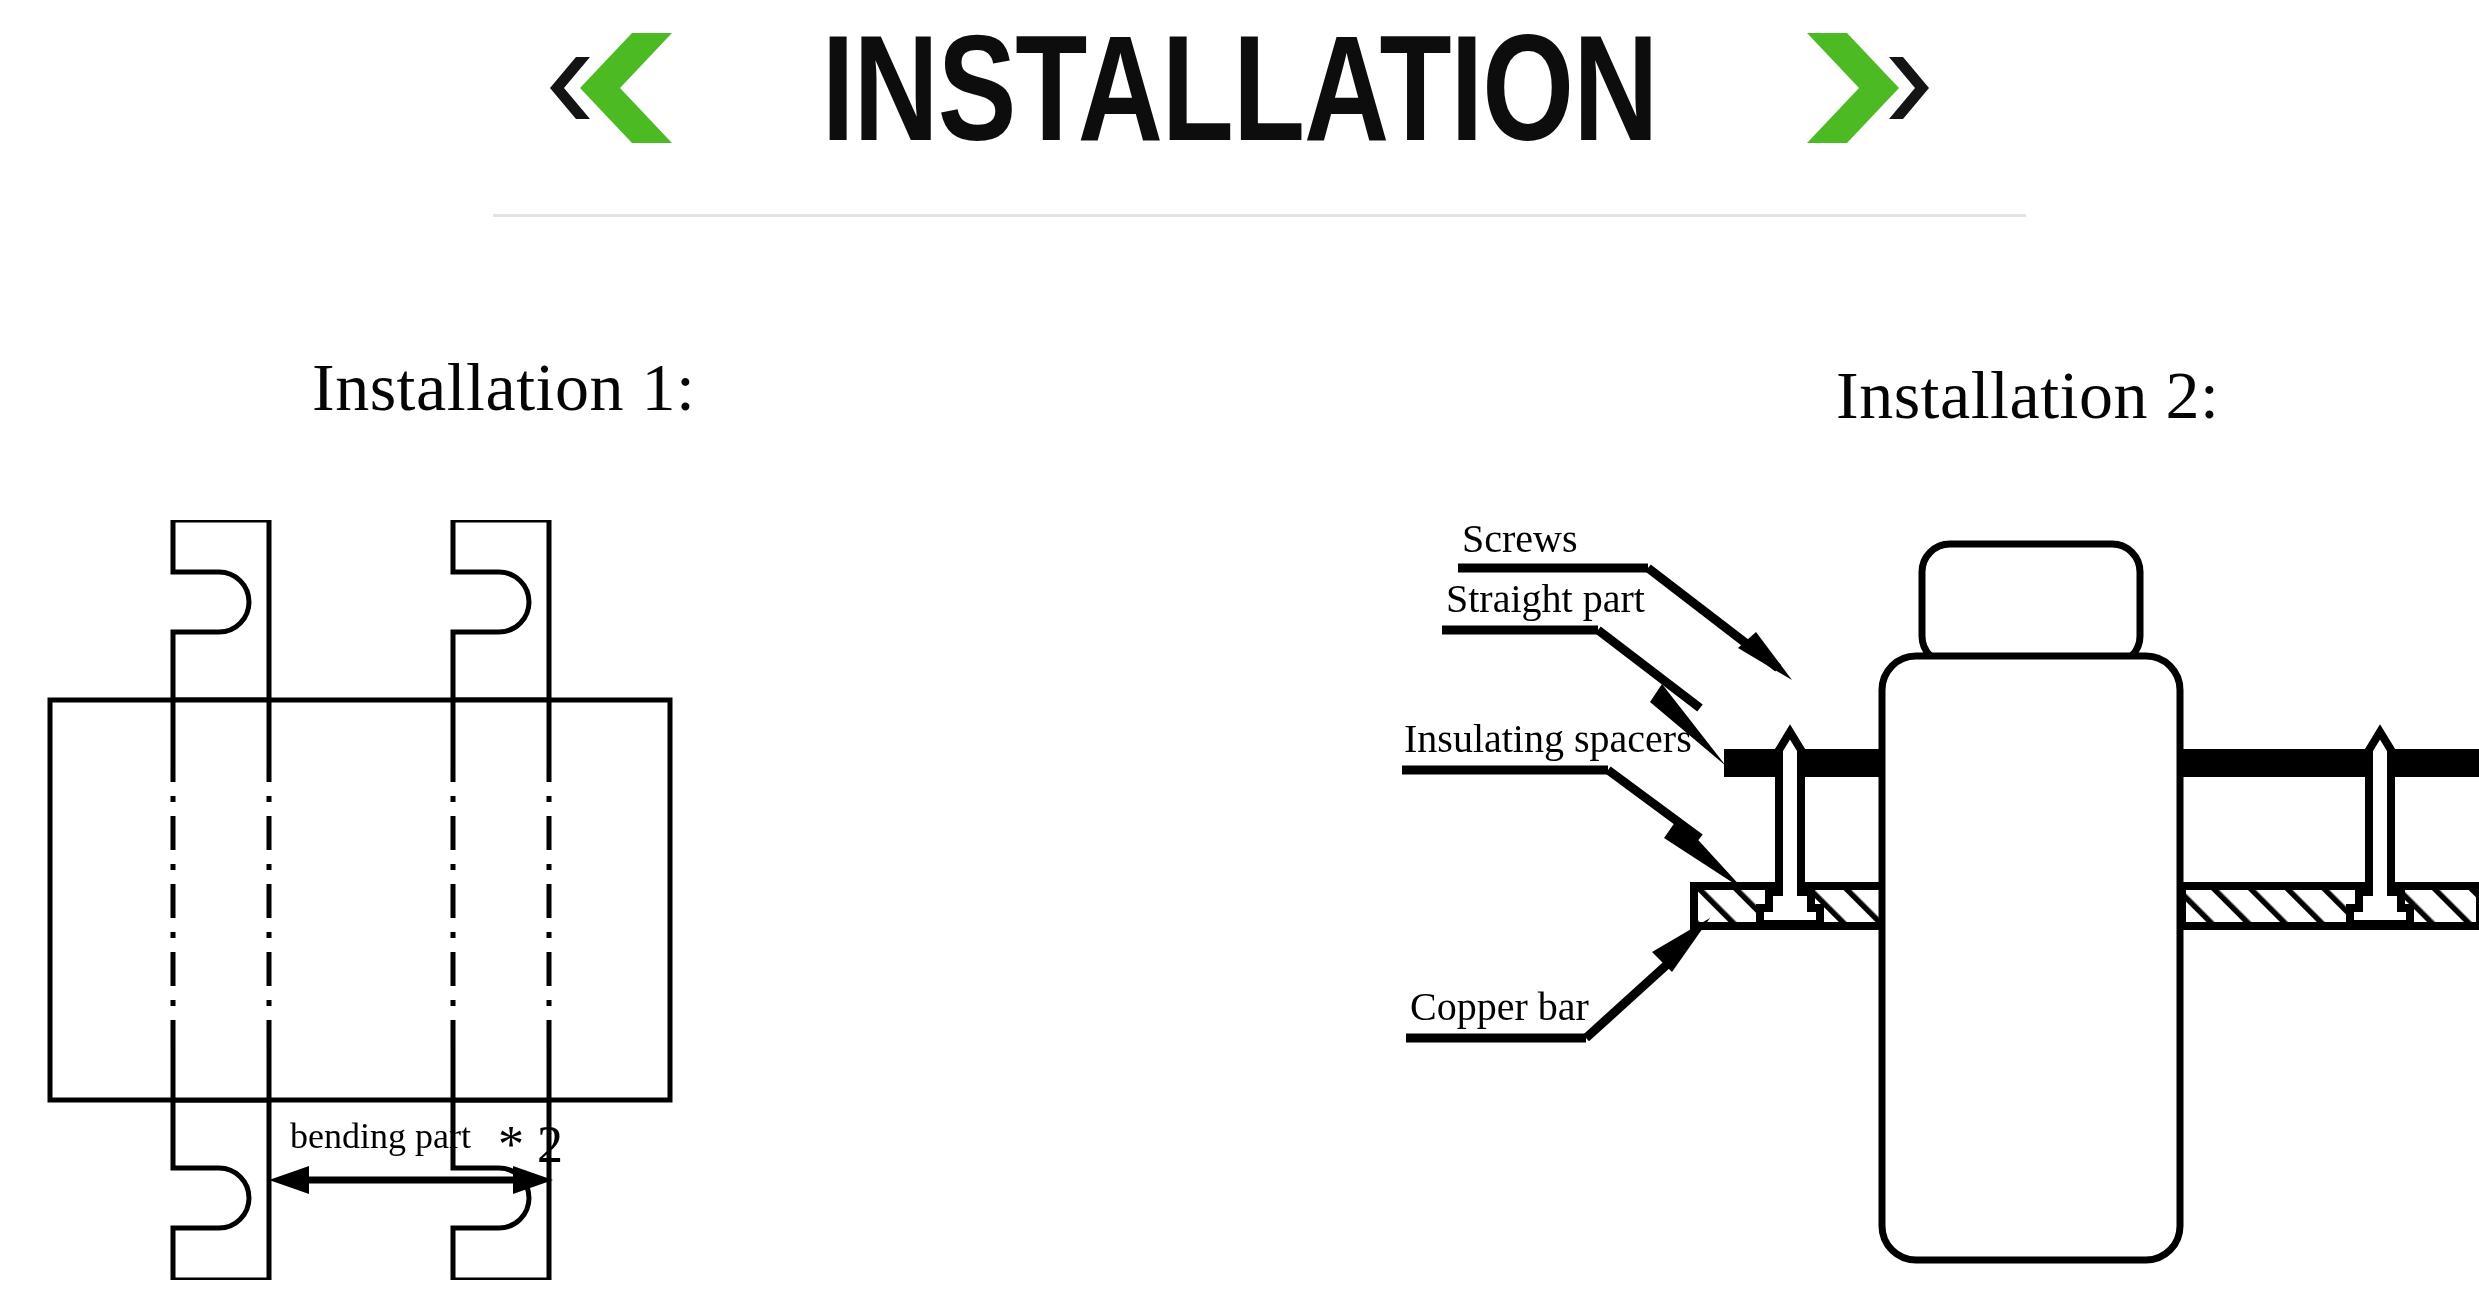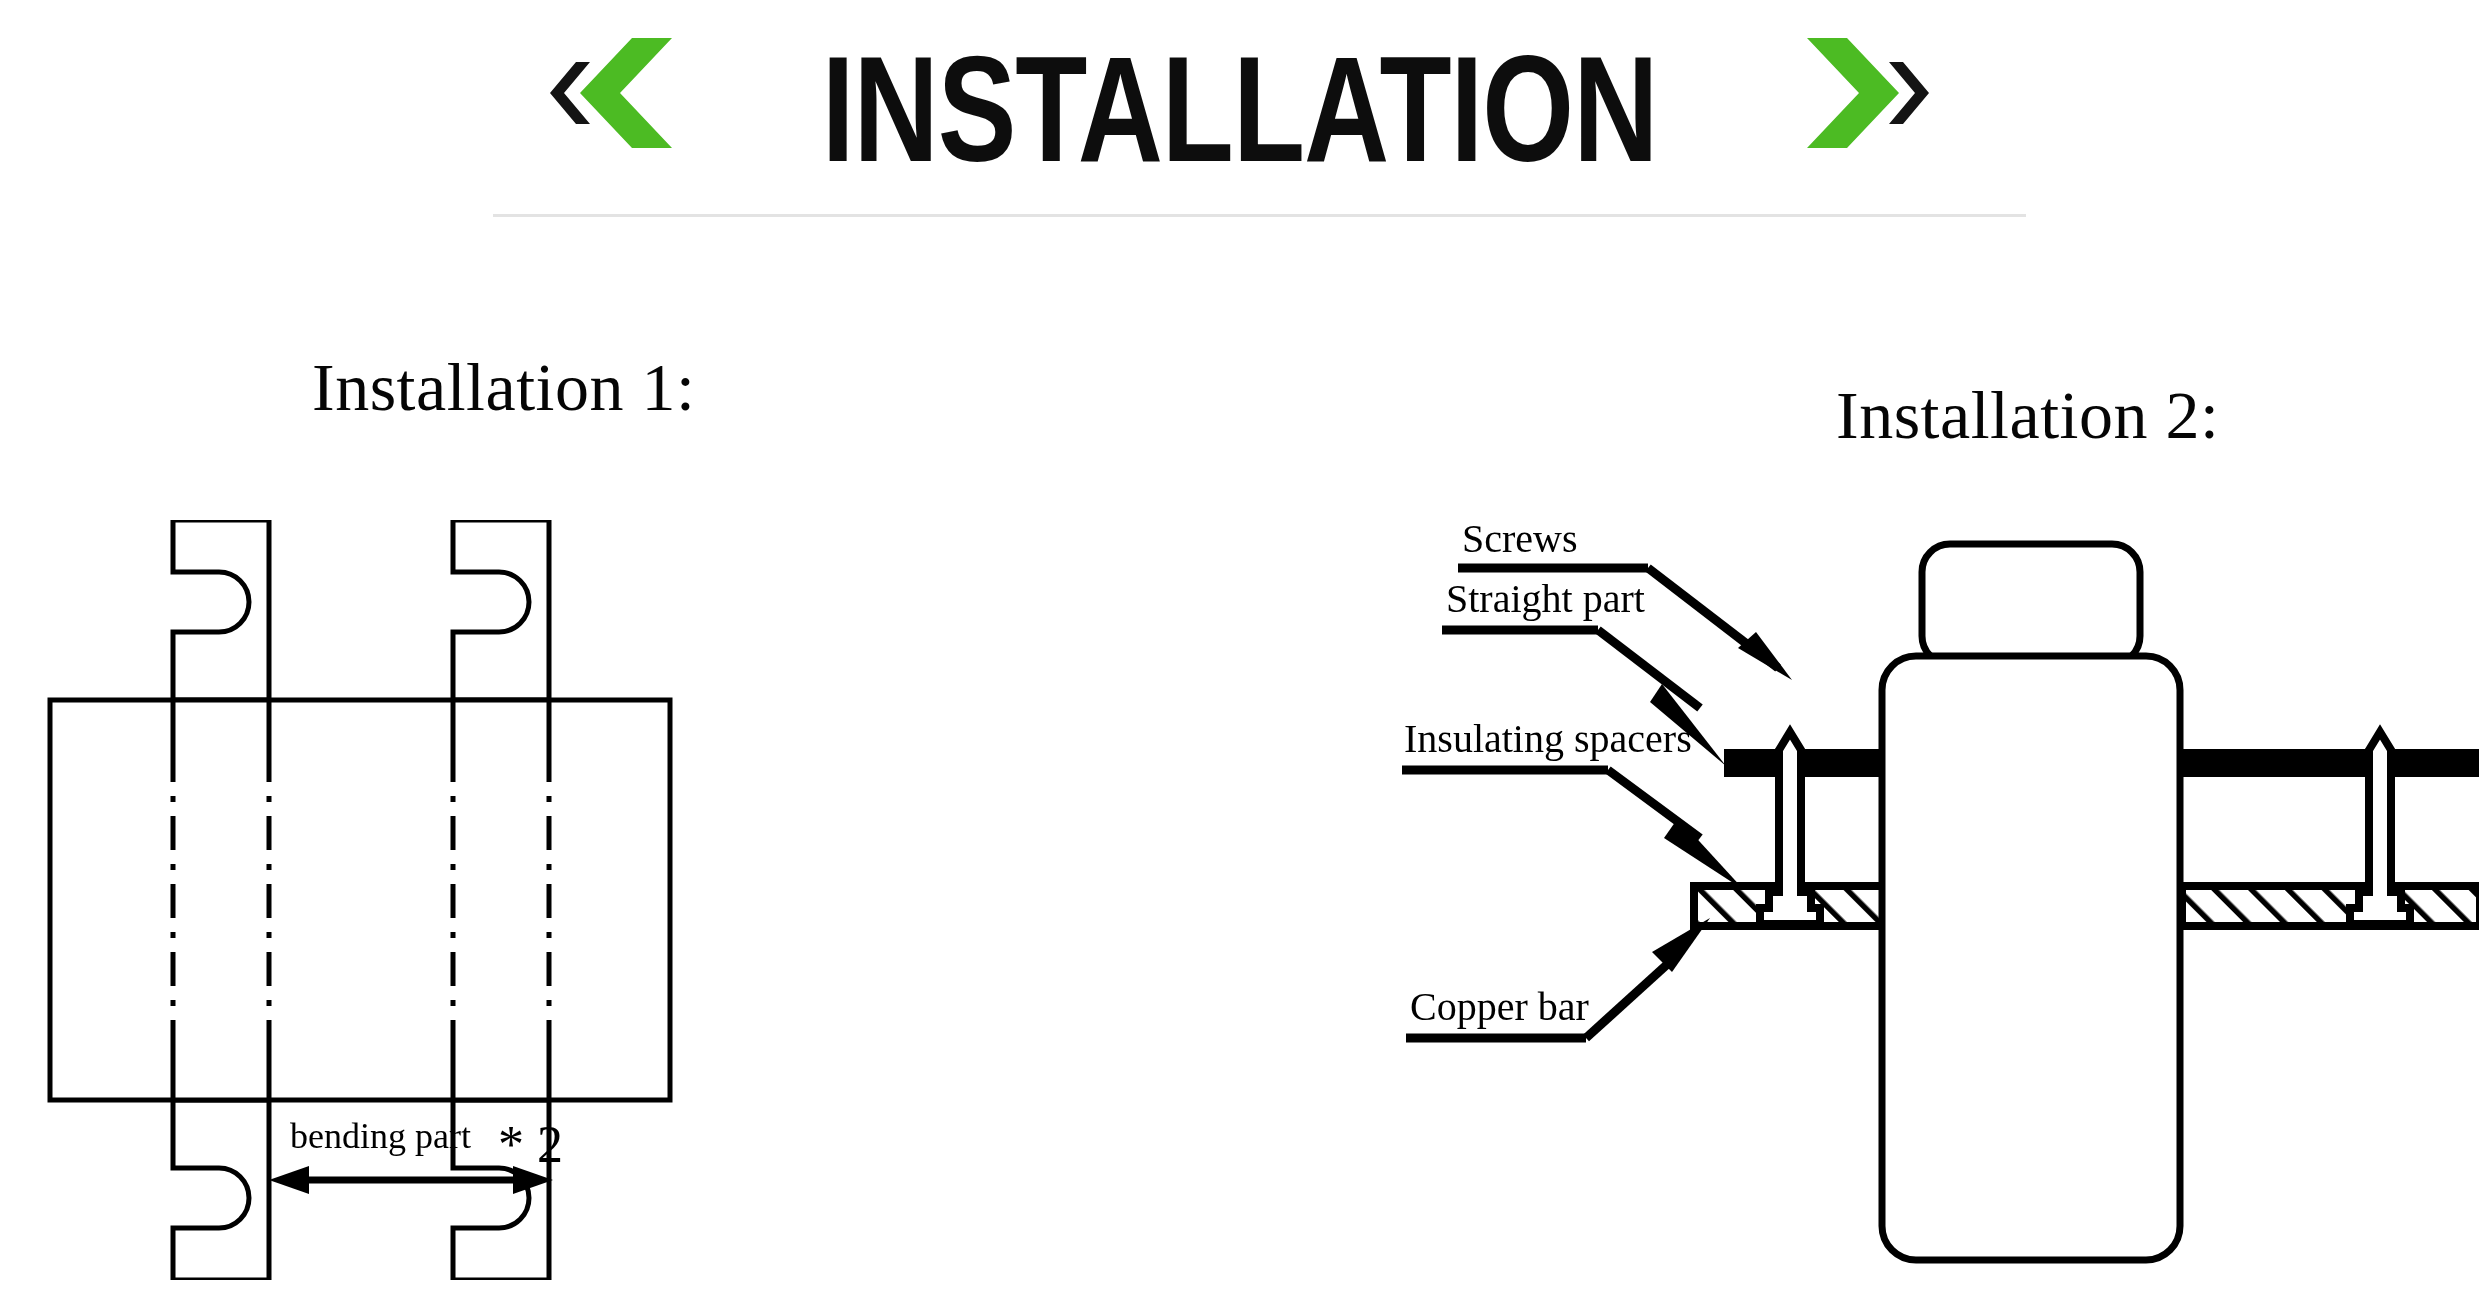--- a/index.html
+++ b/index.html
@@ -25,21 +25,21 @@
     width: 2479px;
     height: 230px;
   }
   .header-row {
     position: absolute;
     left: 0;
     top: 8px;
     width: 2479px;
     height: 160px;
     display: flex;
-    align-items: flex-end;
+    align-items: center;
     justify-content: center;
     gap: 16px;
   }
   .chevron-left, .chevron-right {
     width: 230px;
     height: 150px;
     flex: 0 0 auto;
     display: block;
   }
   .page-title {
@@ -66,21 +66,21 @@
   
   .caption {
     position: absolute;
     font-size: 68px;
     font-weight: normal;
     white-space: nowrap;
     letter-spacing: 0.5px;
     color: #050505;
   }
   #caption-1 { left: 312px; top: 348px; }
-  #caption-2 { left: 1836px; top: 376px; }
+  #caption-2 { left: 1836px; top: 356px; }
 
   
   .panel {
     position: absolute;
   }
   #panel-left  { left: 28px;   top: 520px;  width: 1060px; height: 760px; }
   #panel-right { left: 1400px; top: 520px;  width: 1079px; height: 790px; }
 
   .panel svg { display: block; }
 

